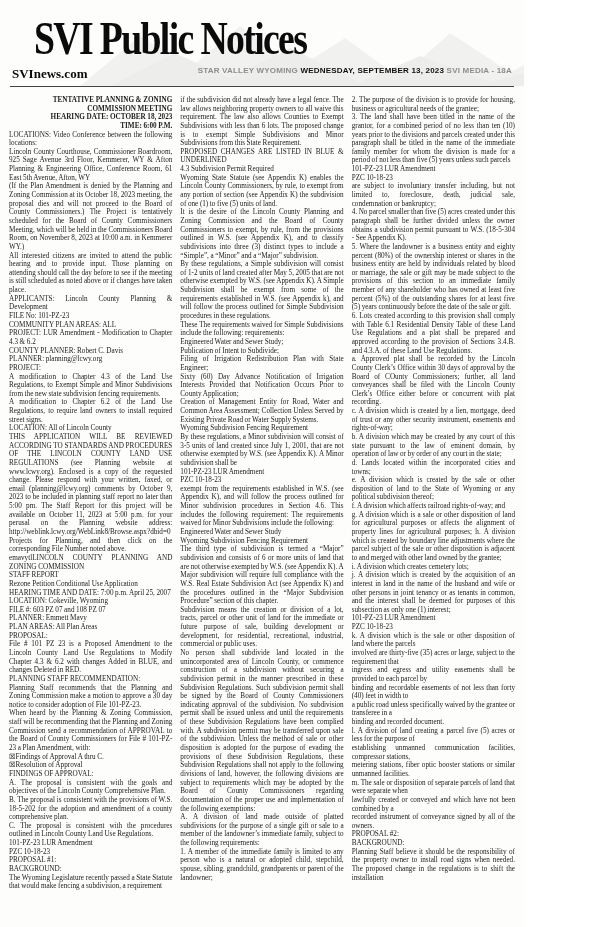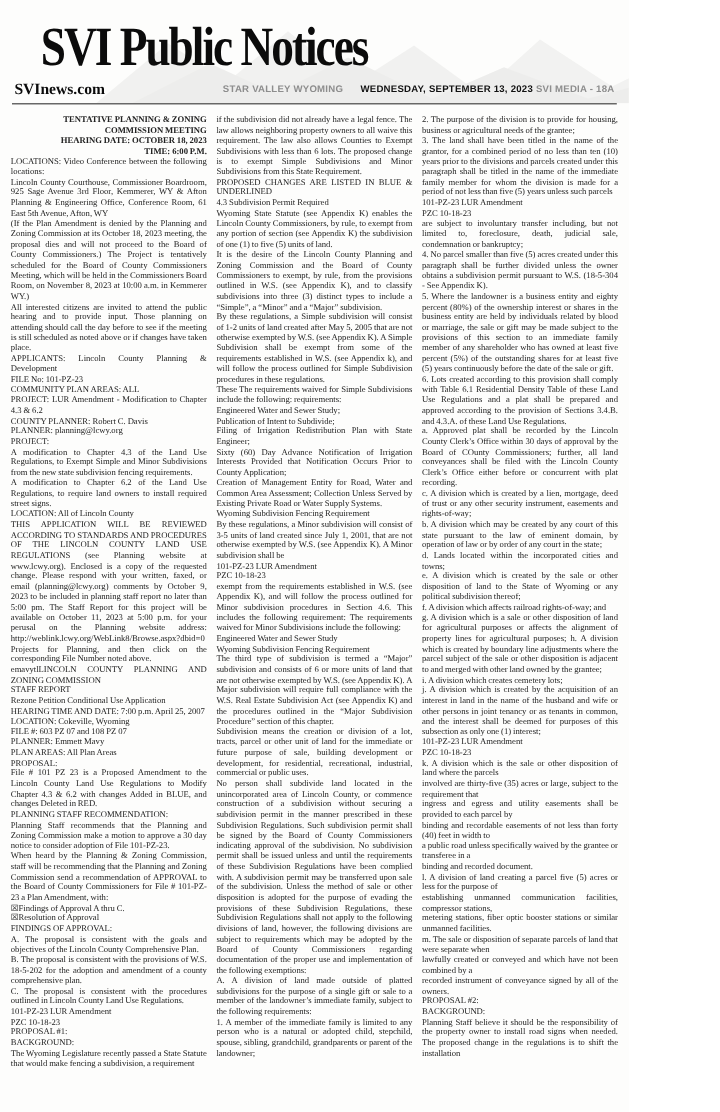--- a/index.html
+++ b/index.html
@@ -4,26 +4,26 @@
 <style>
   html,body{margin:0;padding:0;background:#fff;}
   .page{position:relative;width:524px;height:927px;background:#fdfdfc;overflow:hidden;
         font-family:"Liberation Serif",serif;color:#1a1a1a;}
   
   .masthead{position:relative;padding:6px 10px 0 10px;}
   .watermark{position:absolute;left:80px;top:8px;width:480px;height:78px;opacity:.55;pointer-events:none;}
   .masthead-title{position:relative;margin:10px 0 0 24px;font-size:46px;font-weight:bold;
         letter-spacing:-2px;line-height:1;display:inline-block;transform:scaleX(.82);
         transform-origin:left bottom;white-space:nowrap;color:#0b0b0b;}
-  .meta-row{position:relative;display:flex;justify-content:space-between;align-items:center;
+  .meta-row{position:relative;display:flex;justify-content:space-between;align-items:flex-start;
         border-bottom:1.5px solid #444;padding:2px 2px 4px 2px;margin-top:2px;}
   .site-name{font-family:"Liberation Serif",serif;font-weight:bold;font-size:13px;color:#0b0b0b;}
   .meta-right{font-family:"Liberation Sans",sans-serif;font-size:8px;letter-spacing:.2px;}
   .meta-gray{color:#8d8d8d;font-weight:bold;}
-  .meta-date{color:#111;font-weight:bold;margin-left:12px;}
+  .meta-date{color:#111;font-weight:bold;}
   
   .columns{display:flex;gap:8px;padding:9px 9px 0 9px;}
   .col{flex:1;min-width:0;font-size:7.2px;line-height:1.2;text-align:justify;color:#222;
        word-spacing:-0.2px;}
   .col p{margin:0;}
   .head-line{text-align:right;font-weight:bold;}
 </style>
 </head>
 <body>
 

